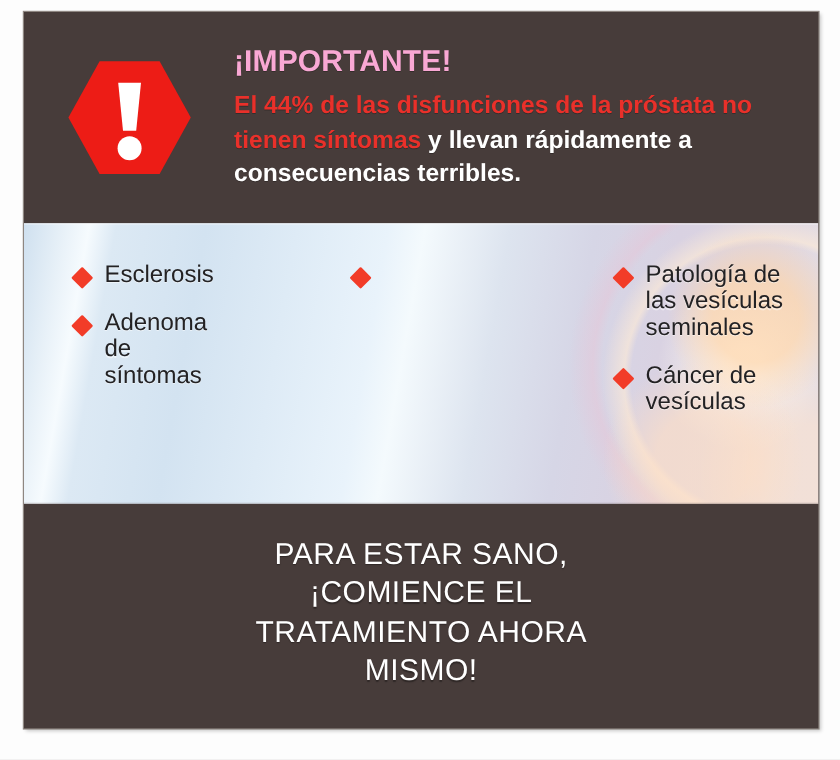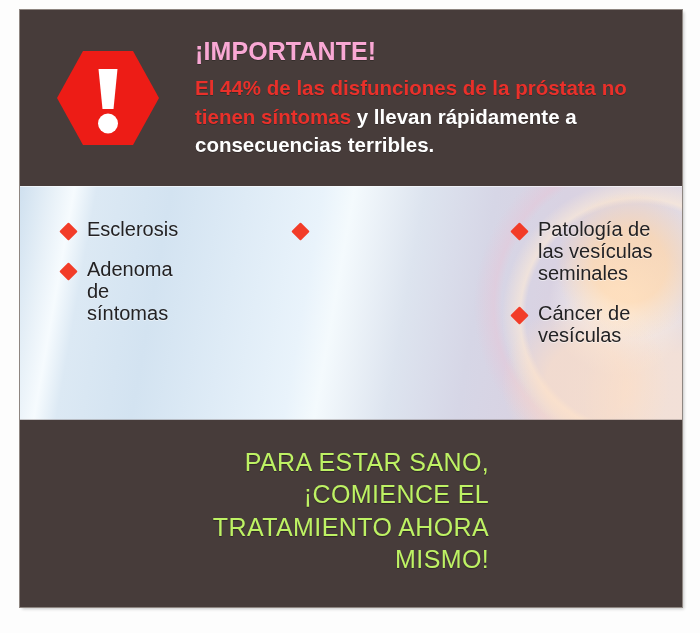--- a/index.html
+++ b/index.html
@@ -166,24 +166,24 @@
     position: absolute;
     left: 0;
     top: 410px;
     width: 662px;
     height: 187px;
     display: flex;
     align-items: center;
     justify-content: center;
   }
   #cta-text {
-    color: #bef264;
+    color: #ffffff;
     font-size: 25px;
     line-height: 1.30;
-    text-align: right;
+    text-align: center;
     letter-spacing: .4px;
     white-space: pre-line;
     text-shadow: 0 1px 1px rgba(0,0,0,.35);
     padding-bottom: 6px;
   }
 </style>
 </head>
 <body>
 
 <div id="banner-root">

